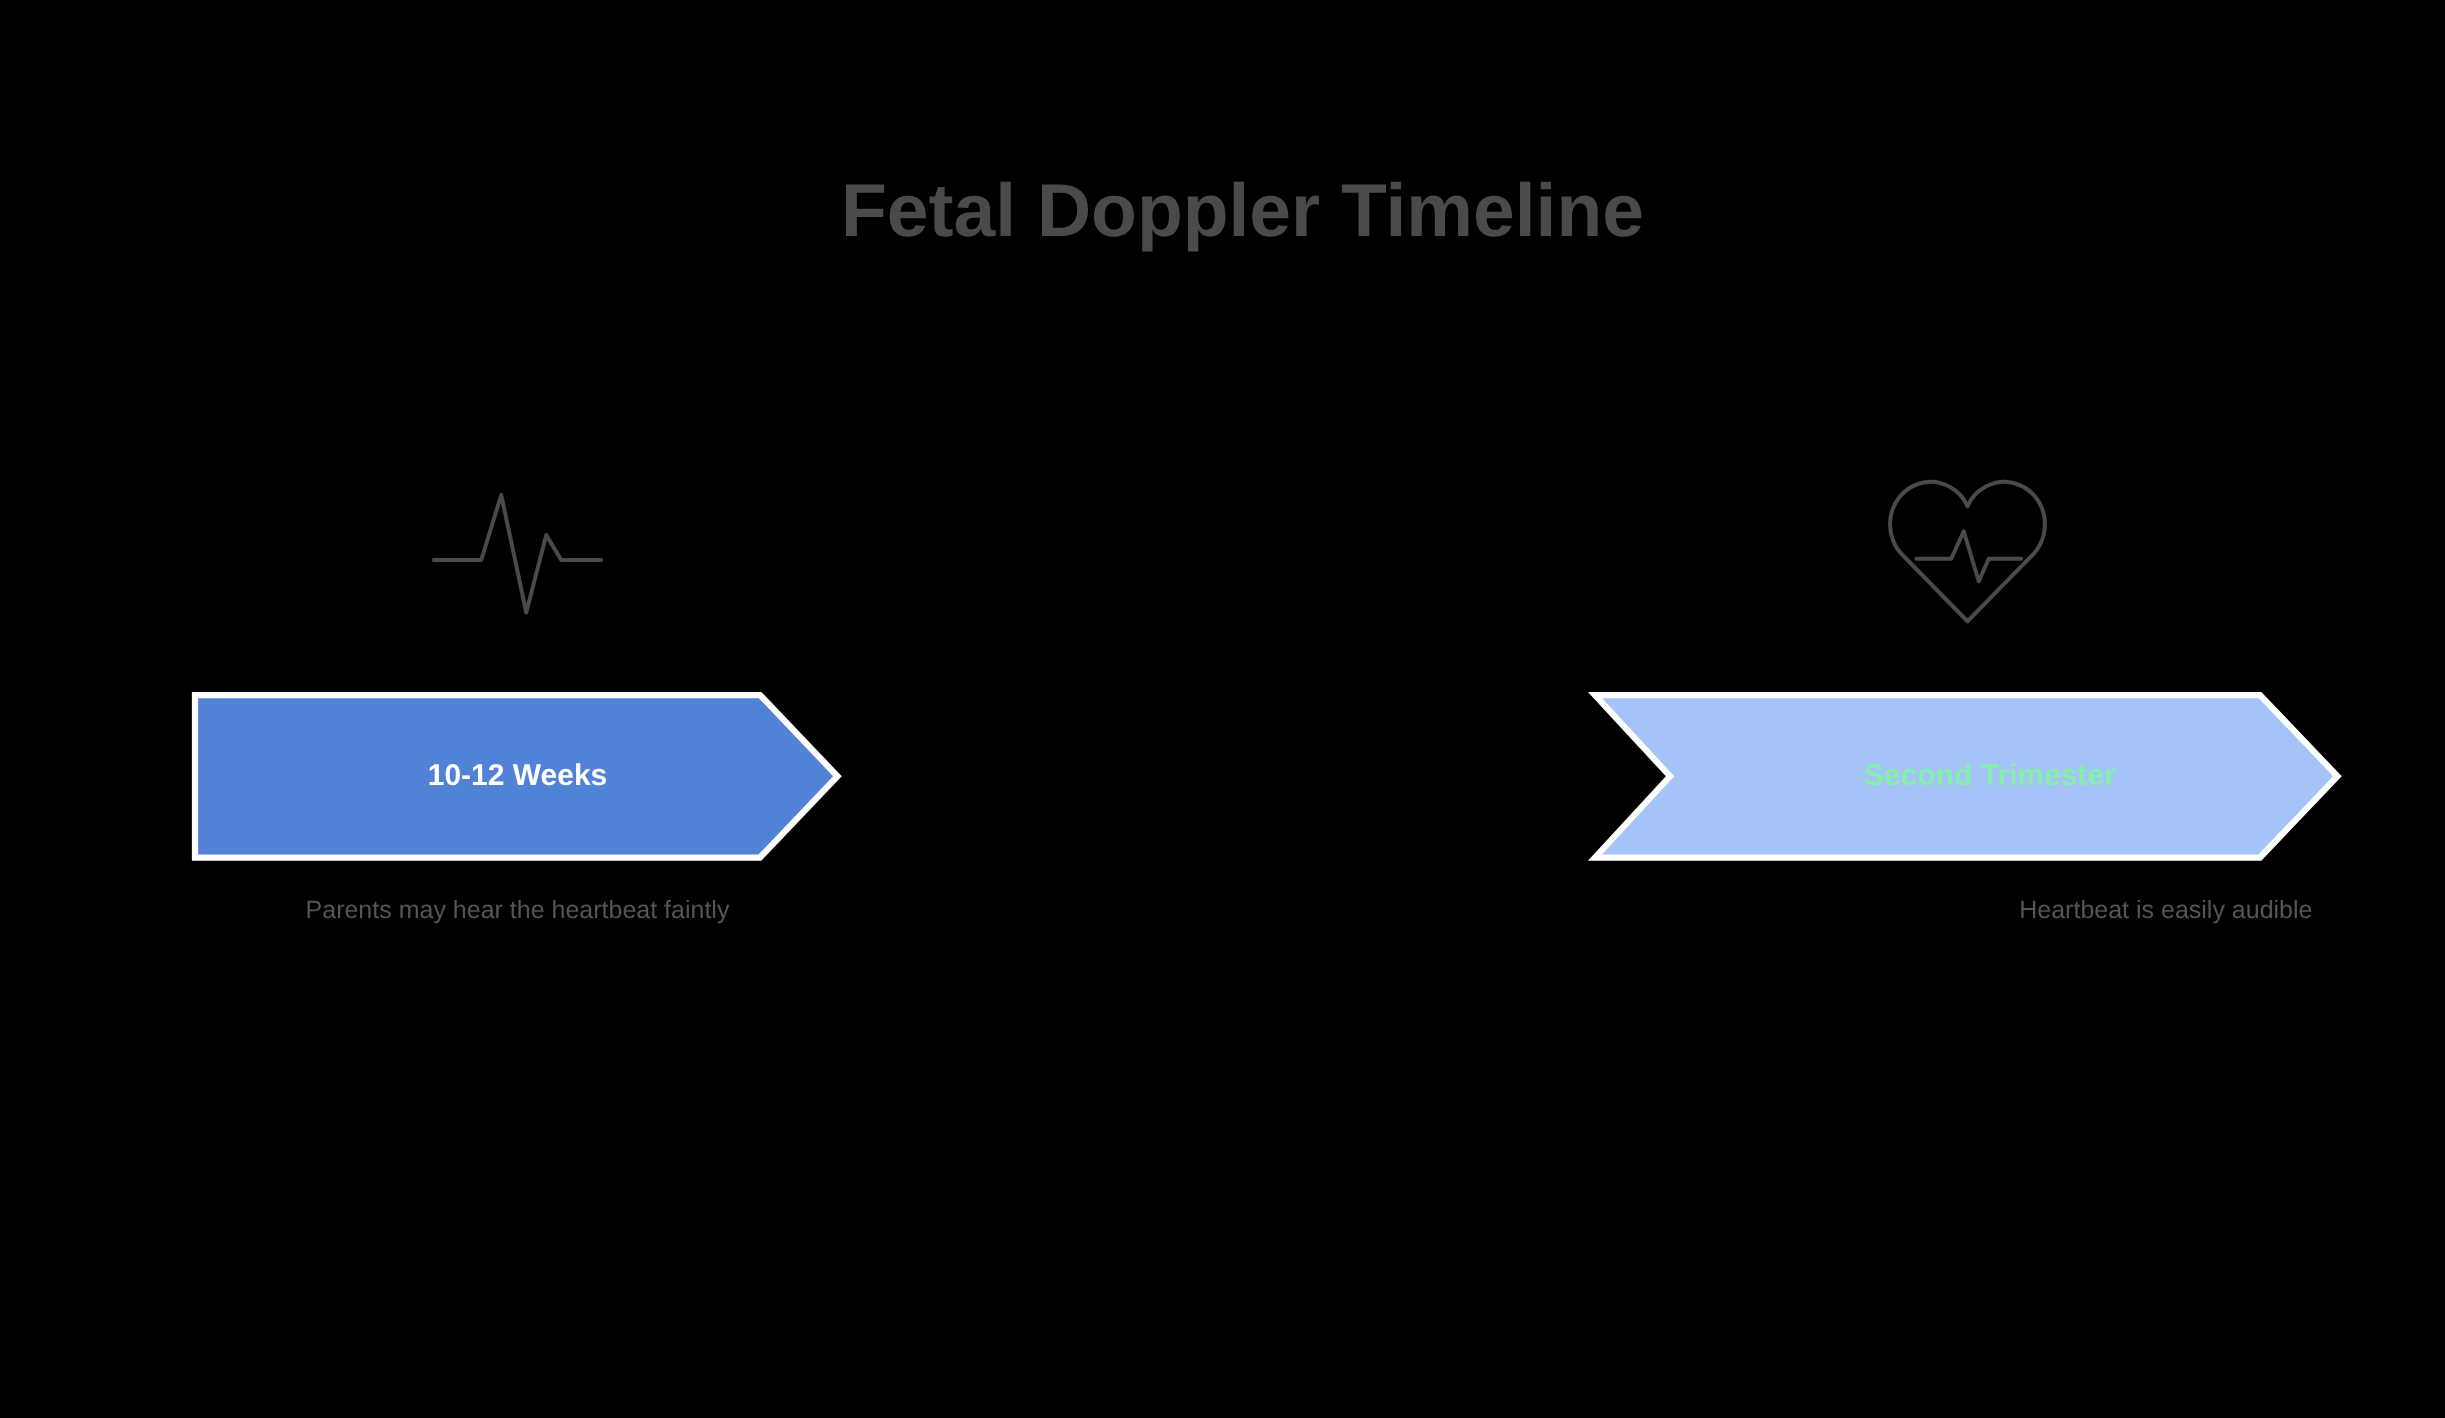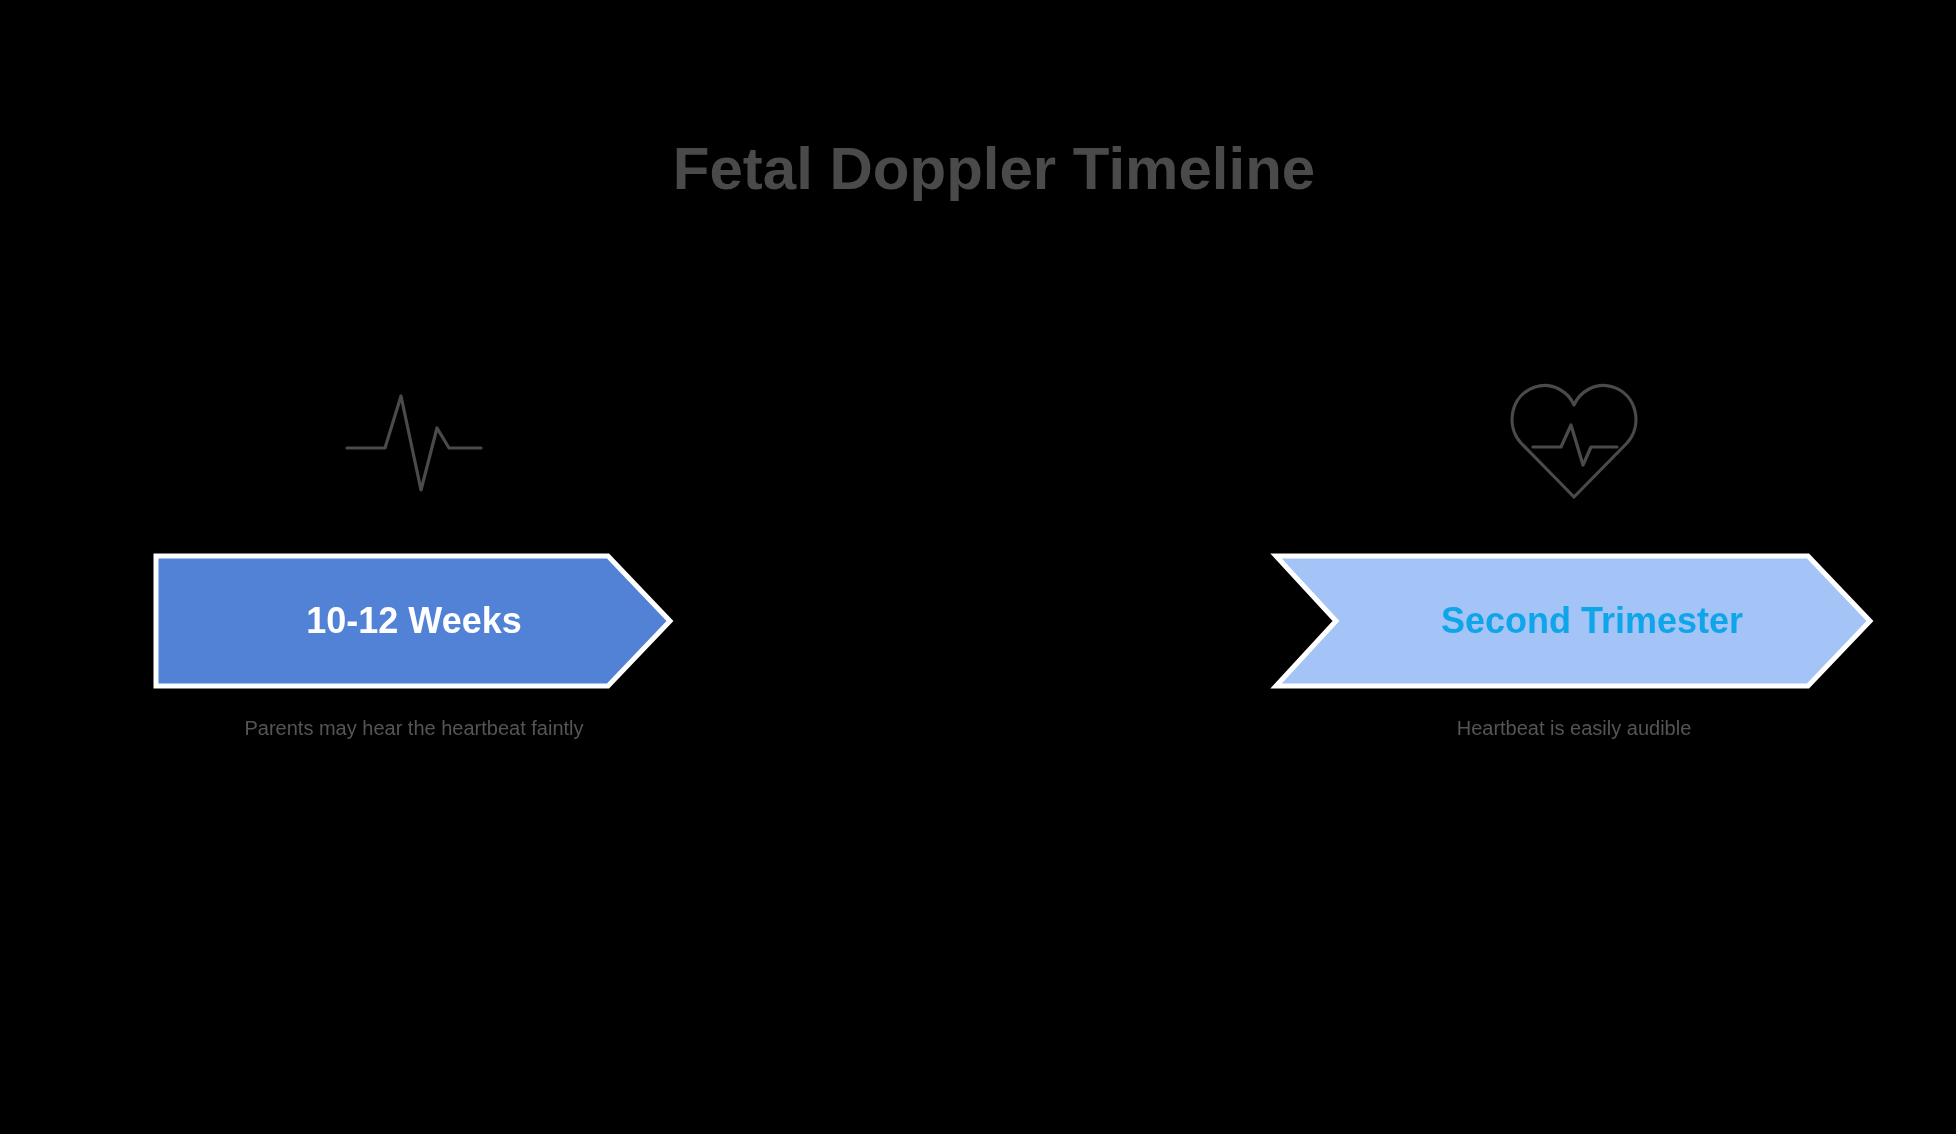--- a/index.html
+++ b/index.html
@@ -85,21 +85,21 @@
   .chevron-label {
     position: absolute;
     left: 0;
     top: 0;
     width: 100%;
     height: 136px;
     display: flex;
     align-items: center;
     justify-content: center;
     color: #ffffff;
-    font-size: 36px;
+    font-size: 24px;
     font-weight: bold;
     white-space: nowrap;
     pointer-events: none;
   }
   .step-1 .chevron-label { padding-right: 36px; }
   .step-2 .chevron-label { padding-left: 10px; padding-right: 30px; }
   .step-3 .chevron-label { padding-left: 18px; padding-right: 26px; }
 
   
   .caption {
@@ -153,20 +153,20 @@
           <path d="M67 118 L14 64 C-2 46 4 16 28 8 C46 2 62 14 67 26 C72 14 88 2 106 8 C130 16 136 46 120 64 Z"></path>
 
           <path d="M26 68 L54 68 L64 46 L76 86 L84 68 L110 68"></path>
         </svg>
       </div>
 
       <div class="chevron-wrap">
         <svg class="chevron-svg" width="600" height="136" viewBox="0 0 600 136" preserveAspectRatio="none">
           <path d="M2,3 L534,3 L596,68 L534,133 L2,133 L62,68 Z" fill="#a4c4f8" stroke="#ffffff" stroke-width="5" stroke-linejoin="miter"></path>
         </svg>
-        <div class="chevron-label" style="color: #0ea5e9; text-align: center;">Second Trimester</div>
+        <div class="chevron-label" style="color: #86efac; text-align: center;">Second Trimester</div>
       </div>
 
-      <div class="caption" style="color: rgb(85, 85, 85);">Heartbeat is easily audible</div>
+      <div class="caption" style="color: rgb(85, 85, 85); text-align: right;">Heartbeat is easily audible</div>
     </div>
 
   </div>
 </div>
 
 </body></html>

